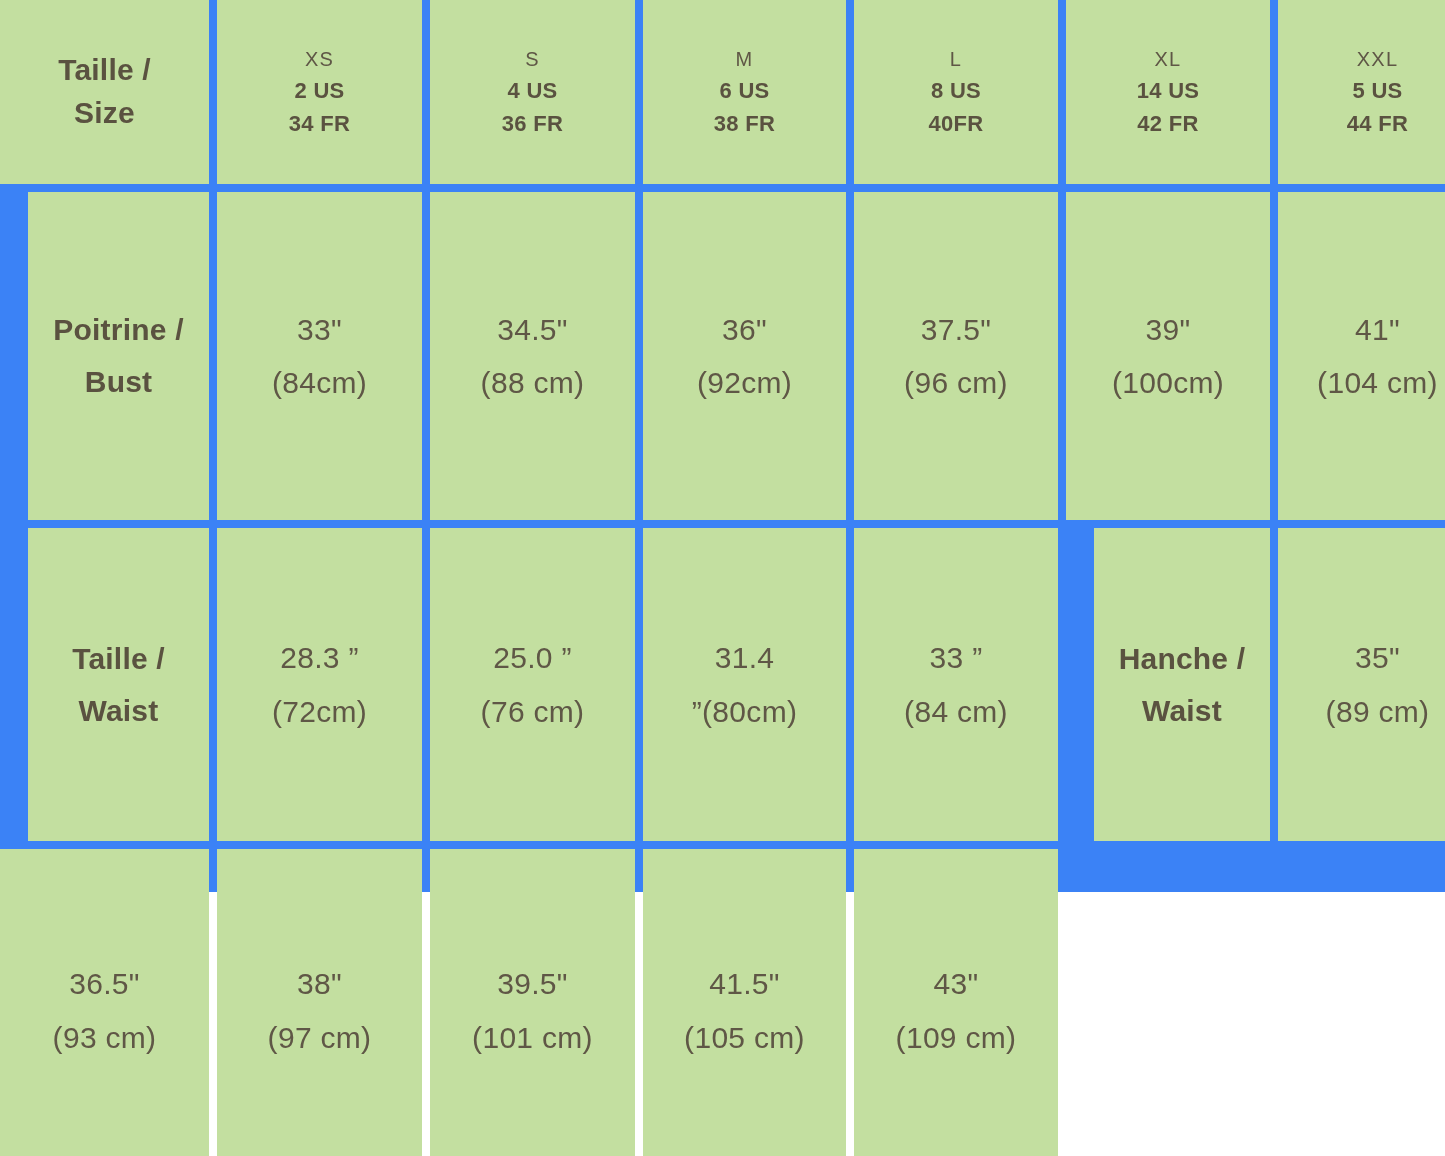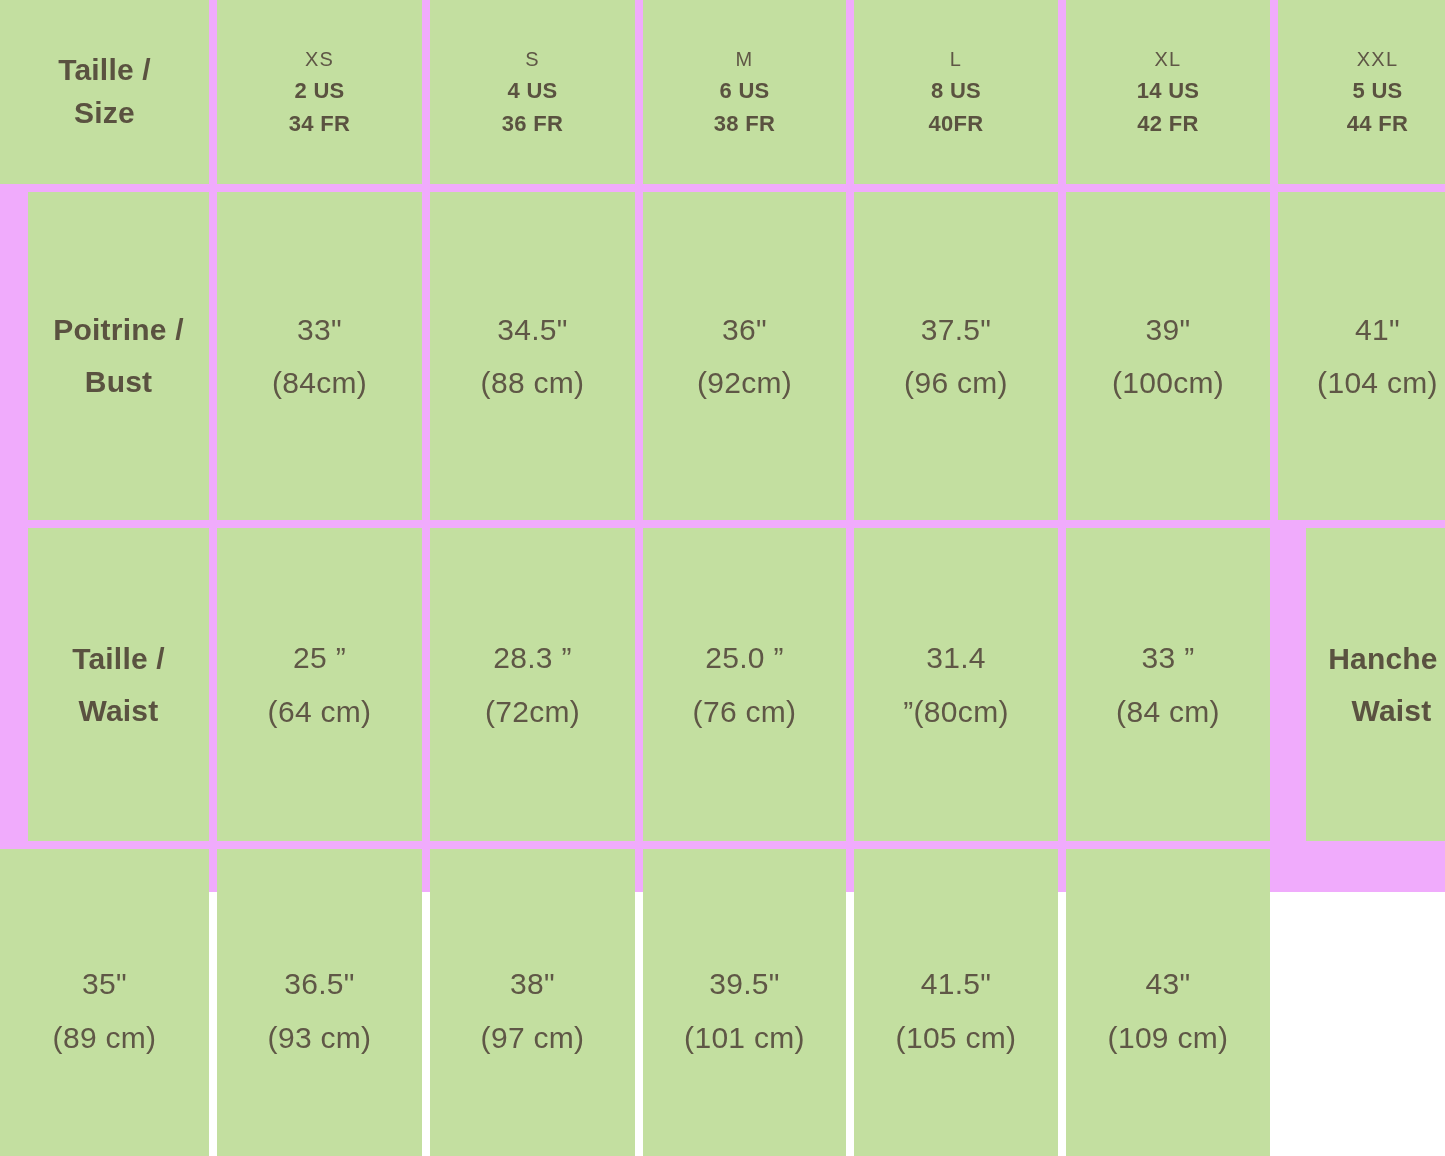--- a/index.html
+++ b/index.html
@@ -15,21 +15,21 @@
   }
 
   .size-chart {
     width: 1445px;
     height: 892px;
     display: grid;
     grid-template-columns: 209px 205px 205px 203px 204px 204px 199px;
     grid-template-rows: 184px 328px 313px 323px;
     column-gap: 8px;
     row-gap: 8px;
-    background: #f0abfc;
+    background: #3b82f6;
     box-sizing: border-box;
   }
 
   .cell {
     background: #c3dfa0;
     display: flex;
     flex-direction: column;
     align-items: center;
     justify-content: center;
     text-align: center;
@@ -164,24 +164,20 @@
   <div class="cell cell-value">
     <span class="val-in">41"</span>
     <span class="val-cm">(104 cm)</span>
   </div>
 
   <div class="cell cell-rowlabel">
     <span class="label-line">Taille /</span>
     <span class="label-line">Waist</span>
   </div>
   <div class="cell cell-value">
-    <span class="val-in">25 ”</span>
-    <span class="val-cm">(64 cm)</span>
-  </div>
-  <div class="cell cell-value">
     <span class="val-in">28.3 ”</span>
     <span class="val-cm">(72cm)</span>
   </div>
   <div class="cell cell-value">
     <span class="val-in">25.0 ”</span>
     <span class="val-cm">(76 cm)</span>
   </div>
   <div class="cell cell-value">
     <span class="val-in">31.4</span>
     <span class="val-cm">”(80cm)</span>

